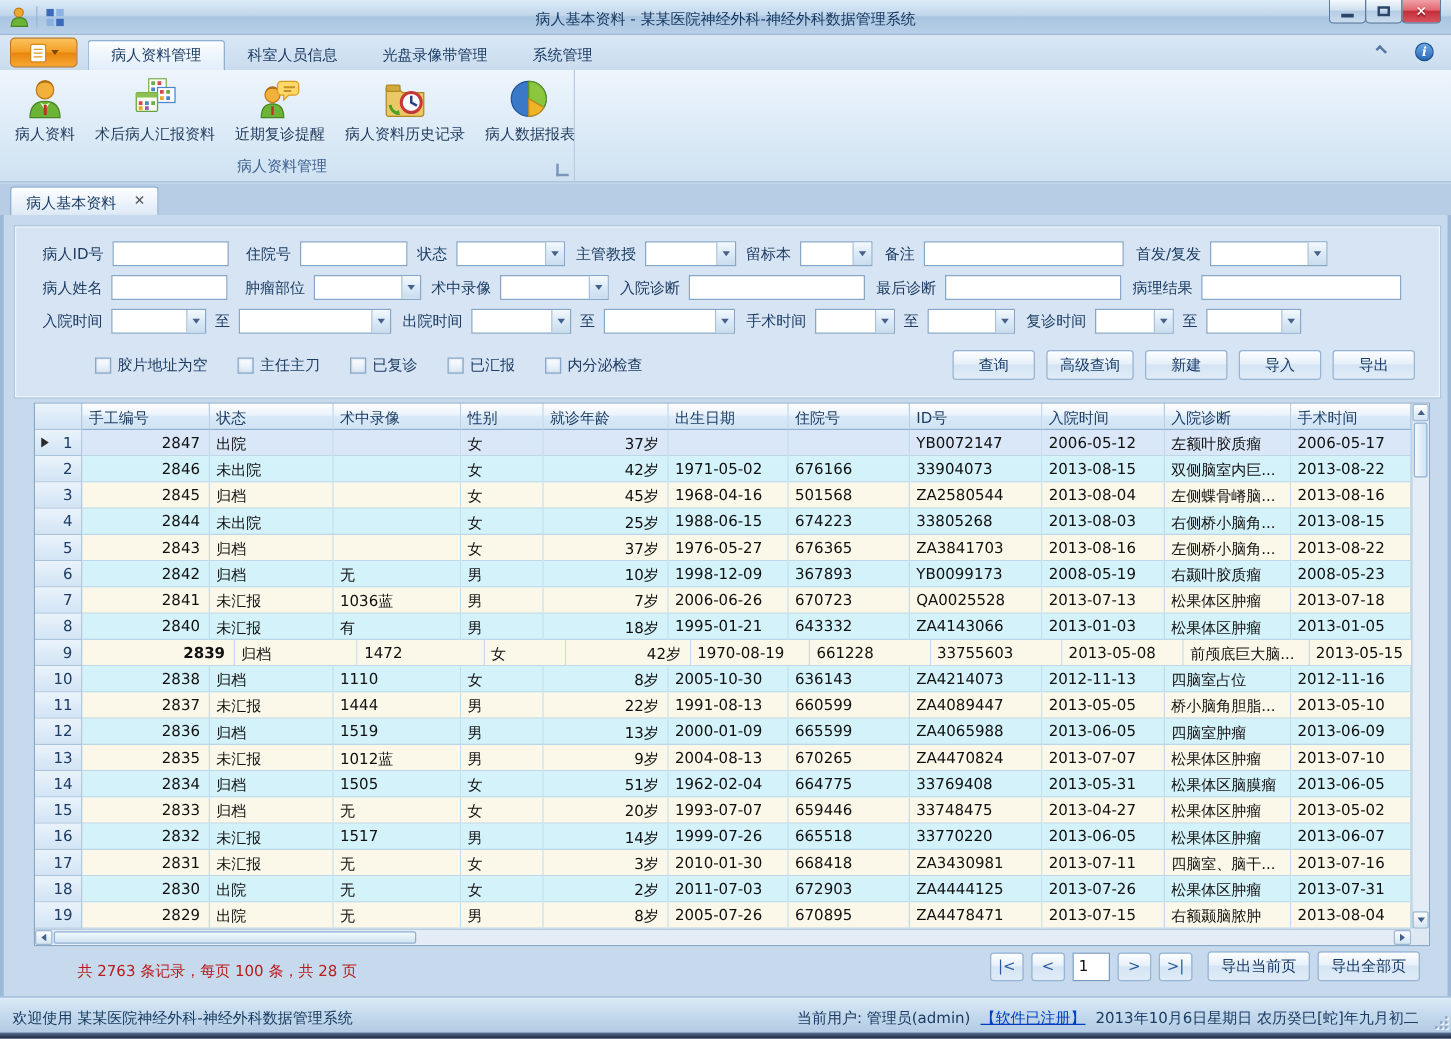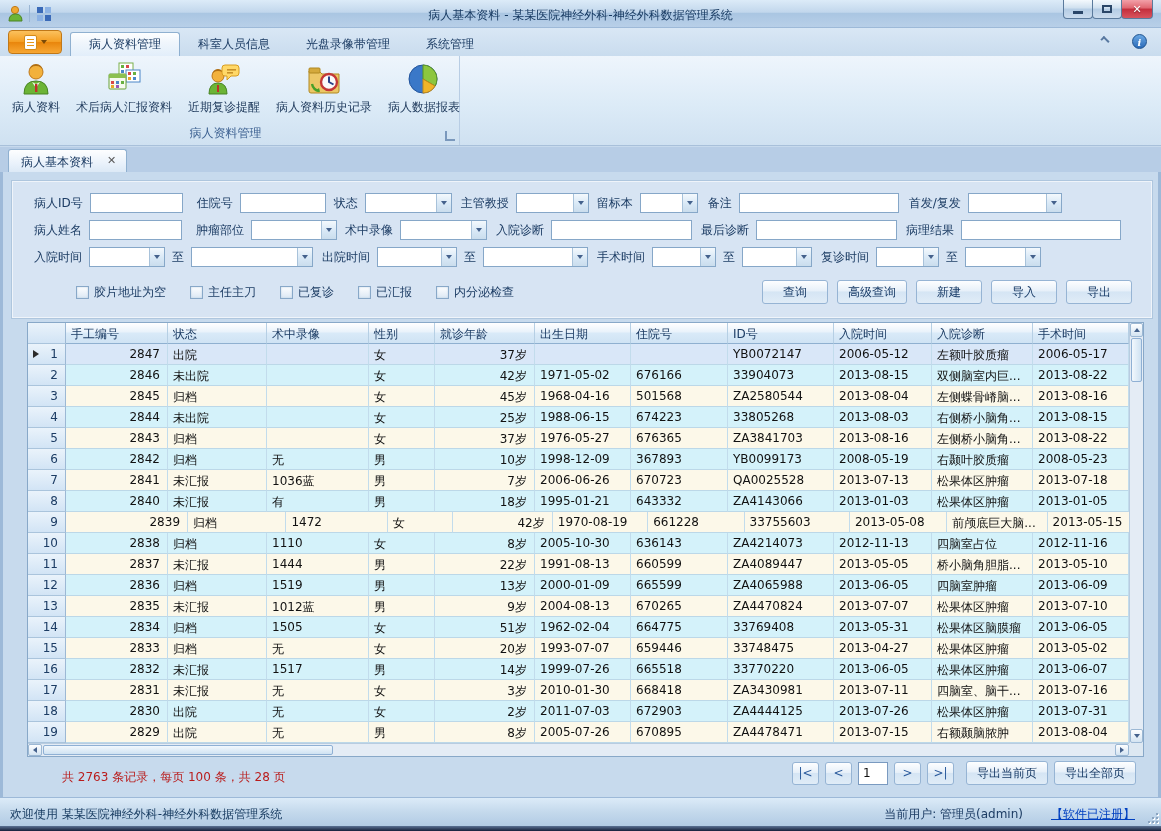--- a/index.html
+++ b/index.html
@@ -86,21 +86,21 @@
   
   #pager{left:3px;top:585px;width:1155px;height:40px}
   #summary{position:absolute;left:56px;top:12px;color:#b91c1c}
   #pagerright{position:absolute;right:25px;top:4px;display:flex;align-items:center;gap:6px}
   .pbtn{width:27px;height:23px;border:1px solid #96b4d4;border-radius:3px;background:linear-gradient(#fdfeff,#e7f0f9 45%,#d5e5f4 50%,#e0ecf7);color:#2a5a9c;font:12px "DejaVu Sans","Liberation Sans",sans-serif}
   #pageinput{width:30px;height:23px;border:1px solid #7a9ac0;background:#fff;font:12px "DejaVu Sans","Liberation Sans",sans-serif;padding:0 4px;color:#111}
   .ebtn{margin-left:6px}
   
   #statusbar{left:0;top:797px;width:1161px;height:29px;background:linear-gradient(#dcebf8,#c4d9ec 50%,#b2cbe4);border-top:1px solid #9db9d8}
   #sb-left{left:10px;top:8px;color:#15395f}
-  #sb-right{right:26px;top:8px;display:flex;gap:28px}
+  #sb-right{right:26px;top:8px;display:flex;gap:8px}
   #sb-license{color:#0040c0;text-decoration:underline}
   #grip{right:3px;bottom:3px;width:12px;height:12px}
   #grip i{position:absolute;width:2px;height:2px;background:#8aa4c0;box-shadow:1px 1px 0 #fff}
   #bottomedge{left:0;top:826px;width:1161px;height:5px;background:linear-gradient(#5a7294,#16203a)}
 </style>
 </head>
 <body>
 
 <div class="abs" id="titlebar">
   <span class="abs" id="applogo">
@@ -568,21 +568,21 @@
           <div class="c d" style="width: 97px;">643332</div>
           <div class="c d" style="width: 106px;">ZA4143066</div>
           <div class="c d" style="width: 98px;">2013-01-03</div>
           <div class="c d" style="width: 101px;">松果体区肿瘤</div>
           <div class="c d" style="width: 96px;">2013-01-05</div>
         </div>
         <div class="grow odd">
           <div class="c rowhead" style="width: 38px;">
             <span>9</span>
           </div>
-          <div class="c d ar" style="width: 123px;">2839</div>
+          <div class="c d ar" style="width: 123px; font-weight: bold;">2839</div>
           <div class="c d" style="width: 99px;">归档</div>
           <div class="c d" style="width: 102px;">1472</div>
           <div class="c d" style="width: 66px;">女</div>
           <div class="c d ar" style="width: 100px;">42岁</div>
           <div class="c d" style="width: 96px;">1970-08-19</div>
           <div class="c d" style="width: 97px;">661228</div>
           <div class="c d" style="width: 106px;">33755603</div>
           <div class="c d" style="width: 98px;">2013-05-08</div>
           <div class="c d" style="width: 101px;">前颅底巨大脑...</div>
           <div class="c d" style="width: 96px;">2013-05-15</div>
@@ -782,20 +782,21 @@
       <button class="abtn">导出全部页</button>
     </div>
   </div>
 </div>
 
 <div class="abs" id="statusbar">
   <span class="abs" id="sb-left">欢迎使用 某某医院神经外科-神经外科数据管理系统</span>
   <div class="abs" id="sb-right">
     <span>当前用户: 管理员(admin)</span>
     <span id="sb-license">【软件已注册】</span>
+    <span>2013年10月6日星期日 农历癸巳[蛇]年九月初二</span>
   </div>
   <span class="abs" id="grip">
     <i style="right:0;bottom:0"></i>
       <i style="right:4px;bottom:0"></i>
       <i style="right:8px;bottom:0"></i>
     <i style="right:0;bottom:4px"></i>
       <i style="right:4px;bottom:4px"></i>
       <i style="right:0;bottom:8px"></i>
   </span>
 </div>

